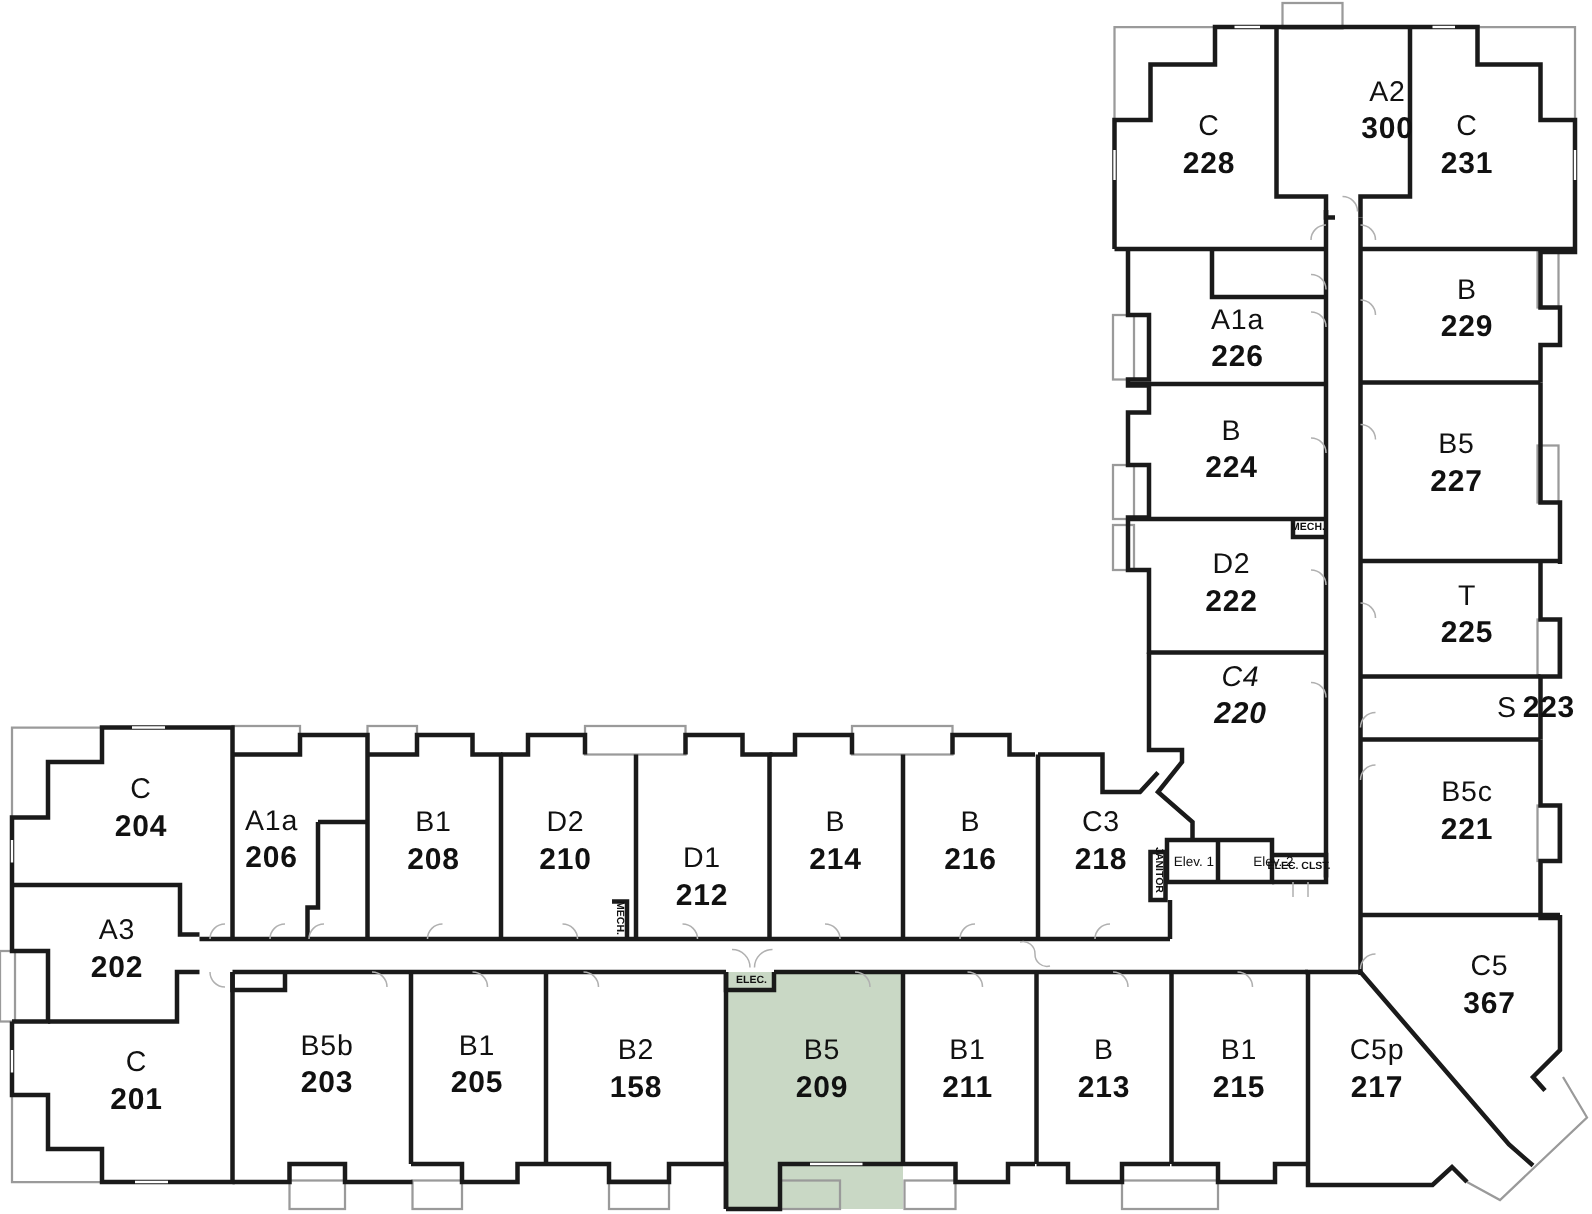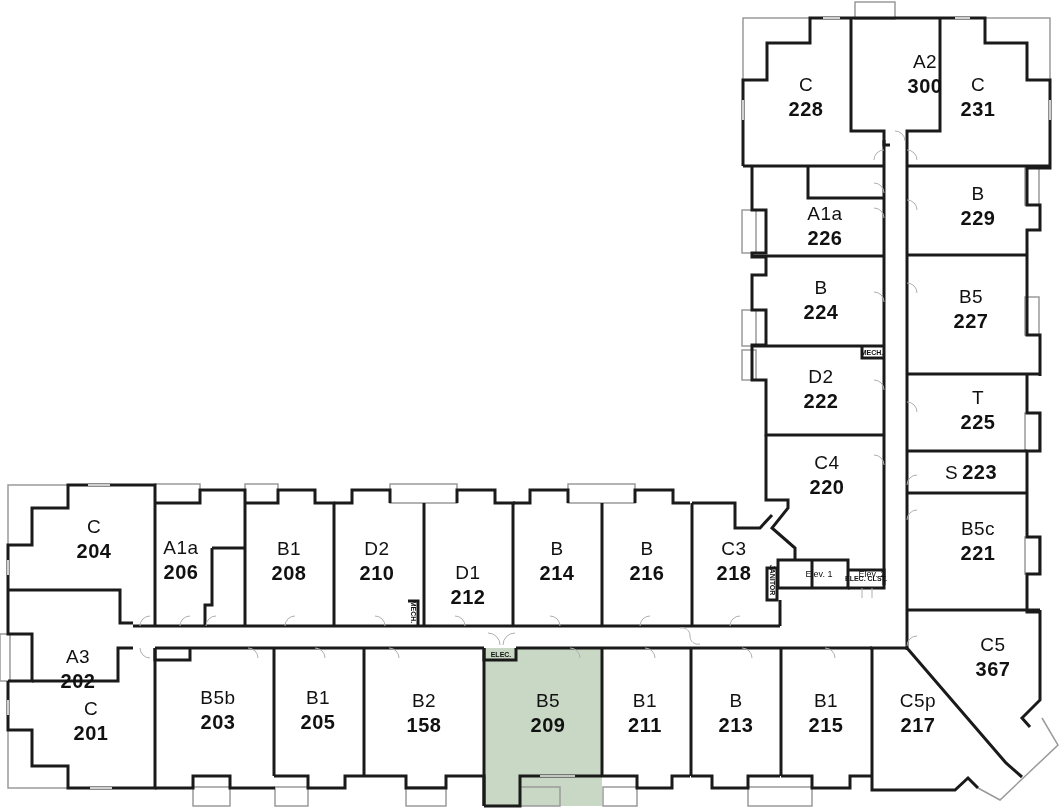--- a/index.html
+++ b/index.html
@@ -11,21 +11,21 @@
     .win { stroke: #ffffff; stroke-width: 1.6; fill: none; }
     .door { stroke: #b0b0b0; stroke-width: 1; fill: none; }
     .unit { position: absolute; transform: translate(-50%, -50%); text-align: center;
             color: #111; line-height: 1; white-space: nowrap; cursor: pointer; }
     .unit .type { display: block; font-size: 19px; font-weight: 400; letter-spacing: 0.5px; margin-bottom: 5px; }
     .unit .num { display: block; font-size: 20px; font-weight: 700; letter-spacing: 0.5px; }
     .unit.inline .type, .unit.inline .num { display: inline; margin: 0 2px; }
     .tag { position: absolute; font-size: 7px; font-weight: 700; color: #111;
            transform: translate(-50%, -50%); white-space: nowrap; }
     .tag.rot { transform: translate(-50%, -50%) rotate(90deg); }
-    .tag.mid { font-size: 9px; font-weight: 400; margin-left: 23px; }
+    .tag.mid { font-size: 9px; font-weight: 400; }
   </style>
 </head>
 <body>
 
 <svg id="plan" width="1061" height="809" viewBox="0 0 1061 809">
 
   <rect x="484" y="648" width="118" height="158" fill="#c9d8c5"></rect>
 
   <g class="thin">
     <rect x="855" y="2" width="40" height="17"></rect>
@@ -216,22 +216,22 @@
       <span class="num">227</span>
     </div>
     <div class="unit" style="left: 821px; top: 389px;">
       <span class="type">D2</span>
       <span class="num">222</span>
     </div>
     <div class="unit" style="left: 978px; top: 410px;">
       <span class="type">T</span>
       <span class="num">225</span>
     </div>
-    <div class="unit inline" style="left: 971px; top: 472px;"><span class="type">S</span><span class="num">223</span></div>
-    <div class="unit" style="left: 827px; top: 475px;">
+    <div class="unit inline" style="left: 1024px; top: 472px;"><span class="type">S</span><span class="num">223</span></div>
+    <div class="unit" style="left: 827px; top: 464px; font-style: italic;">
       <span class="type">C4</span>
       <span class="num">220</span>
     </div>
     <div class="unit" style="left: 978px; top: 541px;">
       <span class="type">B5c</span>
       <span class="num">221</span>
     </div>
     <div class="unit" style="left: 94px; top: 539px;">
       <span class="type">C</span>
       <span class="num">204</span>
@@ -257,21 +257,21 @@
       <span class="num">214</span>
     </div>
     <div class="unit" style="left: 647px; top: 561px;">
       <span class="type">B</span>
       <span class="num">216</span>
     </div>
     <div class="unit" style="left: 734px; top: 561px; text-align: center;">
       <span class="type">C3</span>
       <span class="num">218</span>
     </div>
-    <div class="unit" style="left: 78px; top: 633px; margin-top: 36px;">
+    <div class="unit" style="left: 78px; top: 633px;">
       <span class="type">A3</span>
       <span class="num">202</span>
     </div>
     <div class="unit" style="left: 91px; top: 721px;">
       <span class="type">C</span>
       <span class="num">201</span>
     </div>
     <div class="unit" style="left: 218px; top: 710px;">
       <span class="type">B5b</span>
       <span class="num">203</span>

